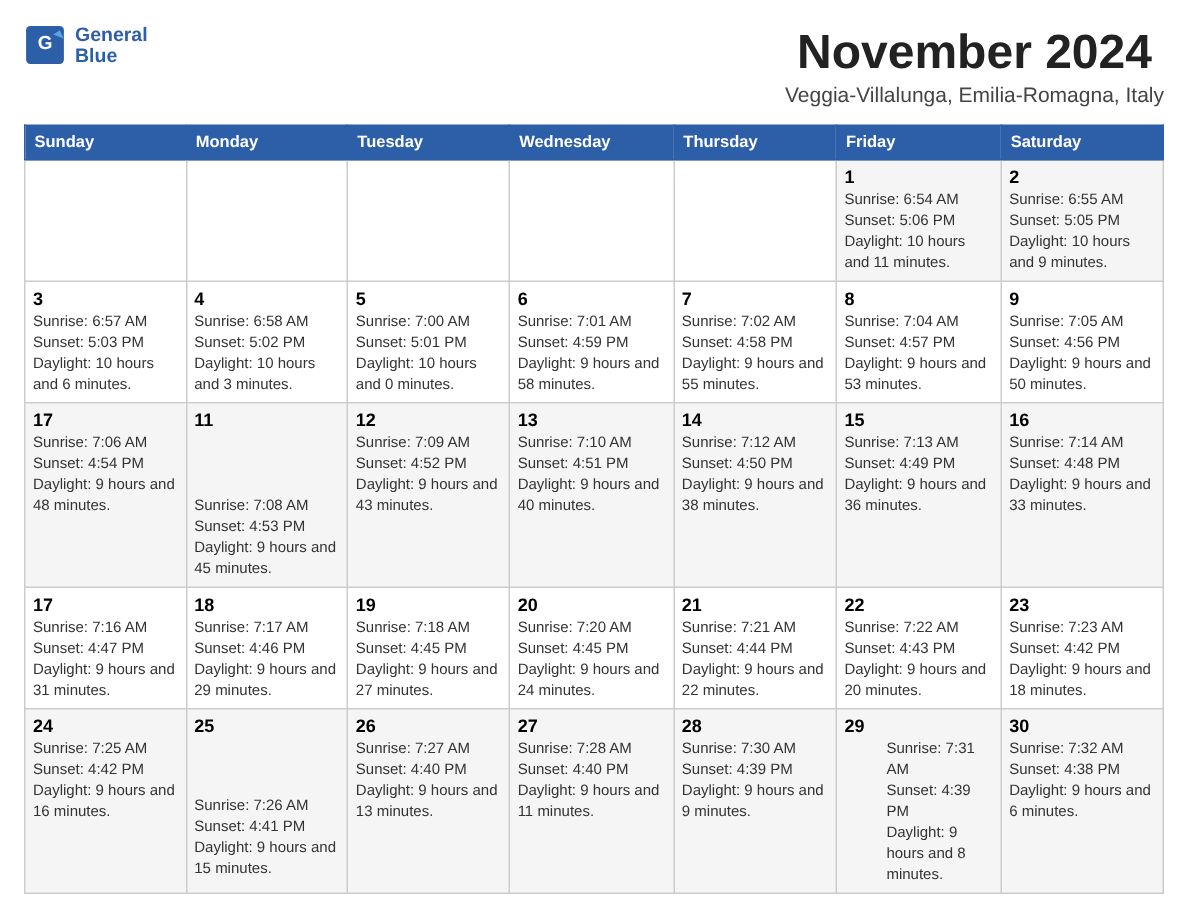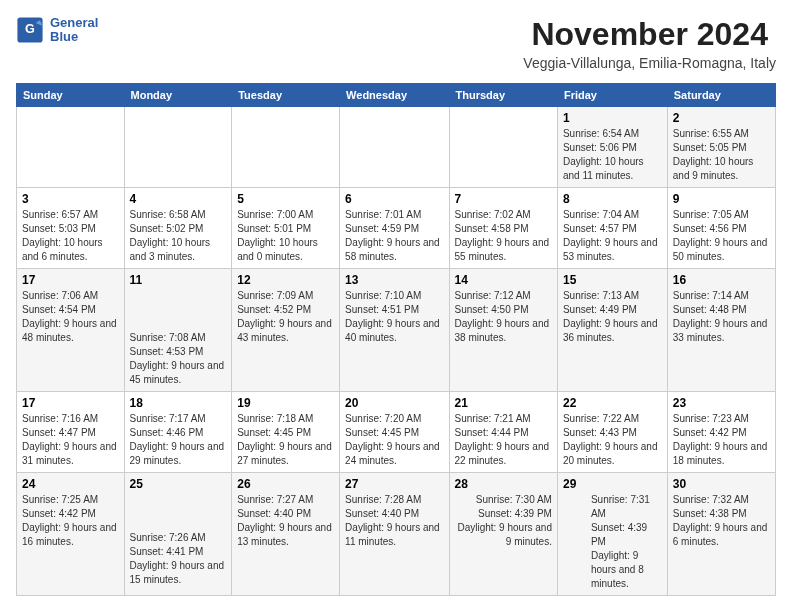--- a/index.html
+++ b/index.html
@@ -290,21 +290,21 @@
 Daylight: 9 hours and 13 minutes.</div>
         </td>
         <td>
           <span class="day-num">27</span>
           <div class="day-info" style="white-space: pre-line;">Sunrise: 7:28 AM
 Sunset: 4:40 PM
 Daylight: 9 hours and 11 minutes.</div>
         </td>
         <td>
           <span class="day-num">28</span>
-          <div class="day-info" style="white-space: pre-line; text-align: right;">Sunrise: 7:30 AM
+          <div class="day-info" style="white-space: pre-line;">Sunrise: 7:30 AM
 Sunset: 4:39 PM
 Daylight: 9 hours and 9 minutes.</div>
         </td>
         <td>
           <span class="day-num">29</span>
           <div class="day-info" style="white-space: pre-line; margin-left: 28px;">Sunrise: 7:31 AM
 Sunset: 4:39 PM
 Daylight: 9 hours and 8 minutes.</div>
         </td>
         <td>

